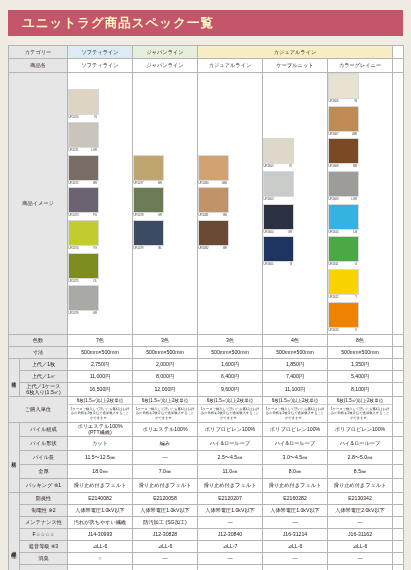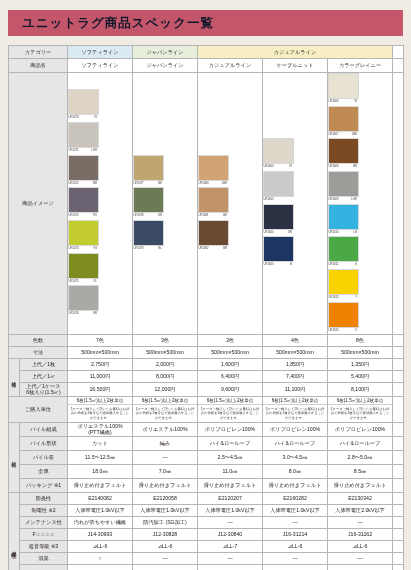--- a/index.html
+++ b/index.html
@@ -14,21 +14,21 @@
 
   
   .title-bar{
     margin:10px 0 9px 0;
     background:#c4566b;
     height:26px;
     display:flex;align-items:center;
     padding-left:14px;
   }
   .title-bar .t{
-    color:#0f172a;font-size:12.5px;font-weight:bold;letter-spacing:1px;
+    color:#fef9c3;font-size:12.5px;font-weight:bold;letter-spacing:1px;
   }
 
   
   table.spec{
     border-collapse:collapse;
     width:395px;
     table-layout:fixed;
     background:#ffffff;
   }
   table.spec td,table.spec th{

